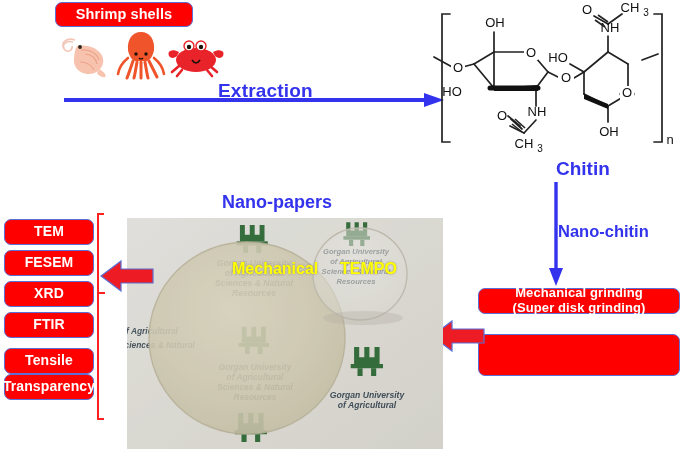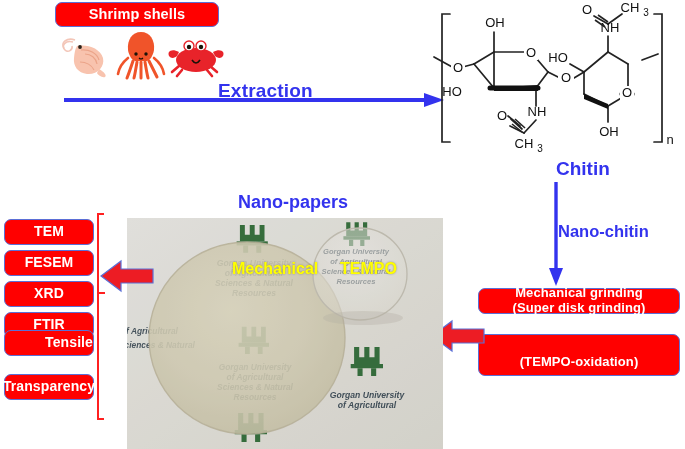--- a/index.html
+++ b/index.html
@@ -16,21 +16,21 @@
     color:#ffffff;
     display:flex;align-items:center;justify-content:center;
     text-align:center;
     font-weight:600;
     line-height:1.12;
     box-sizing:border-box;
     letter-spacing:.1px;
   }
 
   
-  #shrimp-box{left:55px;top:2px;width:164px;height:25px;font-size:14.5px;}
+  #shrimp-box{left:55px;top:2px;width:138px;height:25px;font-size:14.5px;}
 
   
   #animals{left:55px;top:28px;width:174px;height:52px;}
   #animals svg{display:block;}
 
   
   #extraction-label{left:218px;top:80px;font-size:19px;font-weight:bold;
       color:#3333EE;letter-spacing:.2px;}
   #extraction-arrow{left:64px;top:92px;width:380px;height:16px;}
 
@@ -46,39 +46,39 @@
   #proc-mech{left:478px;top:288px;width:202px;height:26px;font-size:13px;}
   #proc-chem{left:478px;top:334px;width:202px;height:42px;font-size:13px;}
 
   
   #arrow-mid{left:430px;top:318px;width:56px;height:36px;}
 
   
   #arrow-left{left:99px;top:258px;width:56px;height:36px;}
 
   
-  #nanopapers-label{left:238px;top:192px;font-size:18px;font-weight:bold;color:#3333EE;}
+  #nanopapers-label{left:222px;top:192px;font-size:18px;font-weight:bold;color:#3333EE;}
 
   
   #photo{left:127px;top:218px;width:316px;height:231px;overflow:hidden;
          background:#e9e7e2;}
   #photo svg{display:block;}
 
   .photolabel{font-weight:bold;color:#FFFF00;font-size:16px;
      text-shadow:0 0 2px rgba(90,80,20,.55);}
   #label-mech{left:188px;top:260px;padding-left:44px;}
   #label-tempo{left:340px;top:260px;}
 
   
   .anbox{left:4px;width:90px;height:26px;font-size:14px;}
   #an-0{top:219px;}
   #an-1{top:250px;}
   #an-2{top:281px;}
   #an-3{top:312px;}
-  #an-4{top:330px;justify-content:flex-end;}
+  #an-4{top:348px;}
   #an-5{top:374px;font-size:14px;}
 
   #bracket{left:96px;top:213px;width:9px;height:207px;}
 </style>
 </head>
 <body>
 
 <div class="abs redbox" id="shrimp-box">
   <span>Shrimp shells</span>
 </div>
@@ -242,21 +242,20 @@
 
 <div class="abs redbox" id="proc-mech">
   <span>
     <span>Mechanical grinding</span><br>
     <span>(Super disk grinding)</span>
   </span>
 </div>
 <div class="abs redbox" id="proc-chem">
   <span>
     <br>
-    <span>(TEMPO-oxidation)</span>
   </span>
 </div>
 
 <div class="abs" id="arrow-mid">
   <svg width="56" height="36" viewBox="0 0 56 36">
     <polygon points="2,18 22,3 22,11 54,11 54,25 22,25 22,33" fill="#ED1C24" stroke="#5B6FD6" stroke-width="1.2"></polygon>
   </svg>
 </div>
 
 <div class="abs" id="nanopapers-label">Nano-papers</div>

